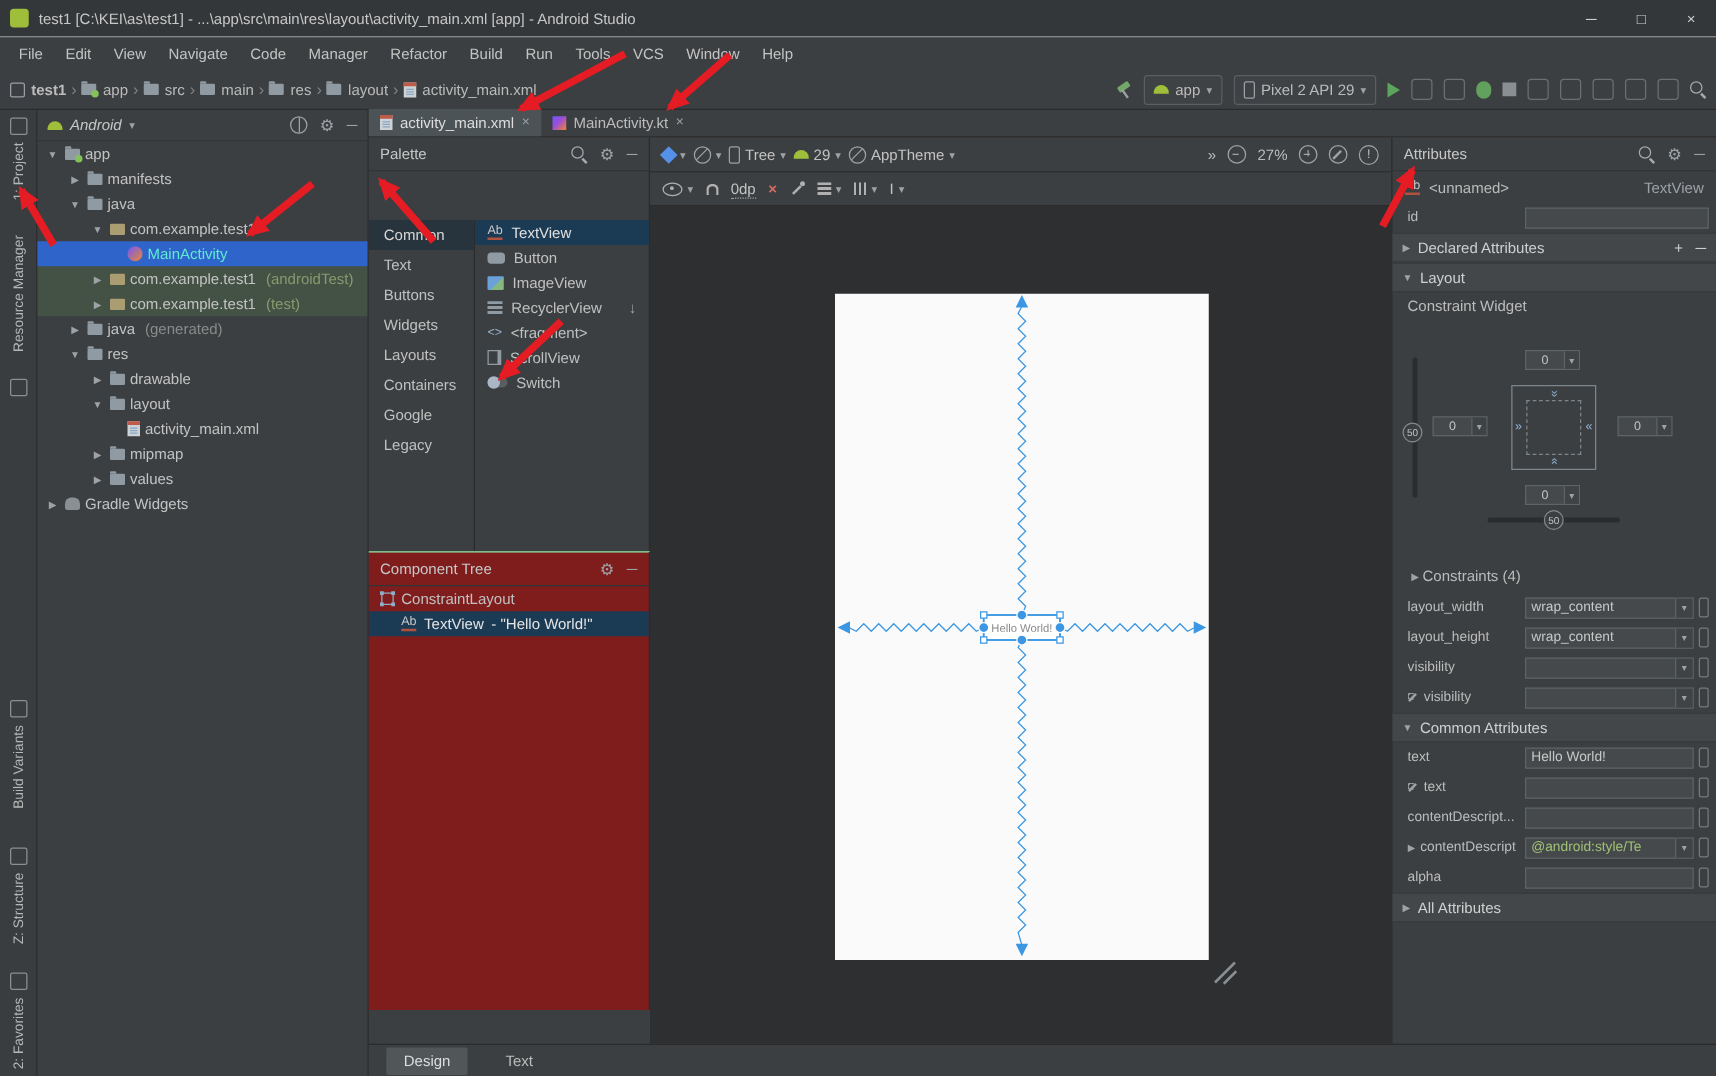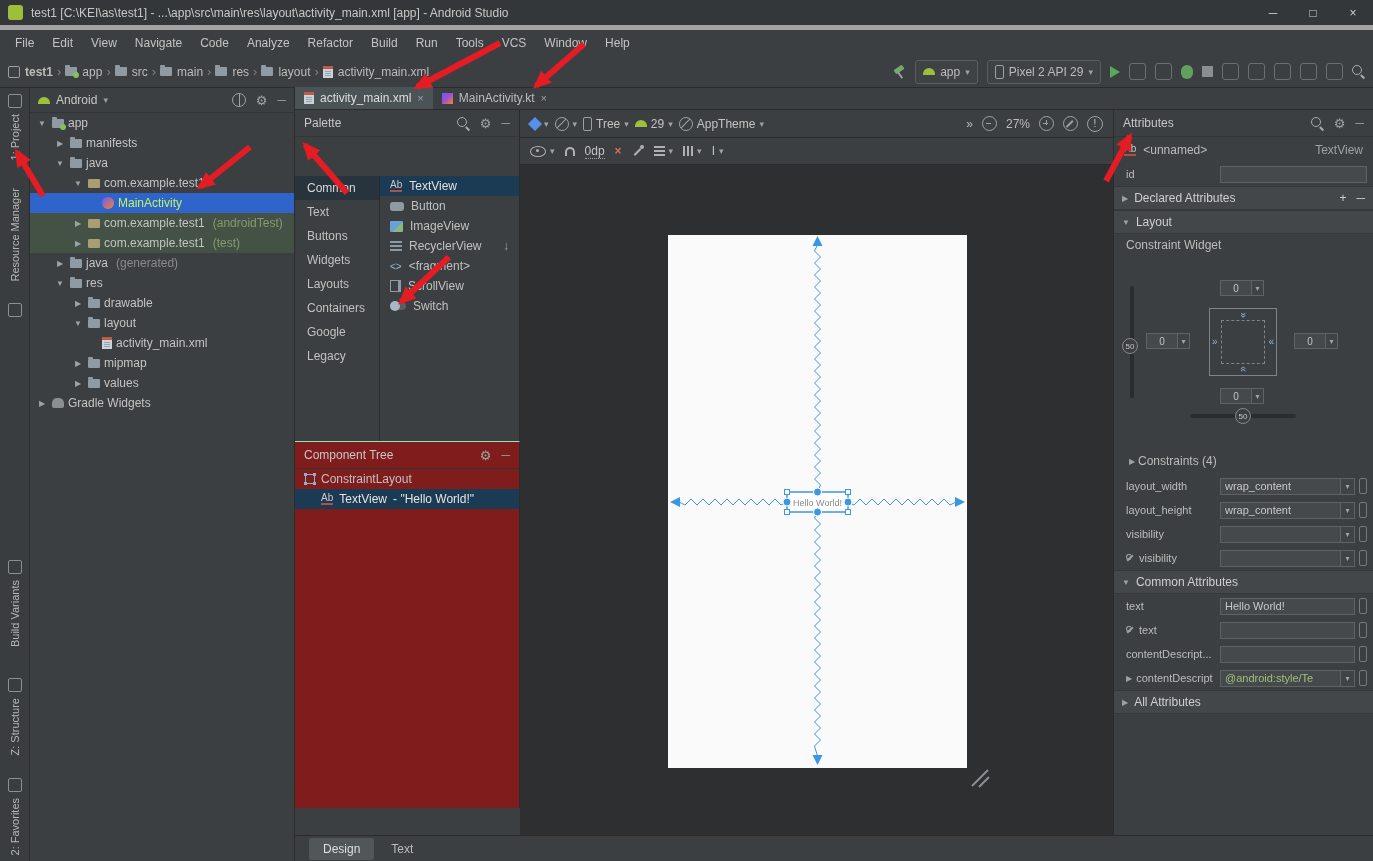--- a/index.html
+++ b/index.html
@@ -1,20 +1,20 @@
 <!DOCTYPE html>
 <html><head>
 <meta charset="utf-8">
 <style>
   html,body{margin:0;padding:0;background:#222;}
   body{font-family:"Liberation Sans",sans-serif;font-size:12px;color:#bbbbbb;}
   #app{position:relative;width:1373px;height:861px;background:#3c3f41;overflow:hidden;}
   .abs{position:absolute;}
   
-  .titlebar{left:0;top:0;width:1373px;height:30px;background:#343739;border-bottom:5px solid #a3a3a3;display:flex;align-items:center;padding-left:8px;box-sizing:border-box;}
+  .titlebar{left:0;top:0;width:1373px;height:30px;background:#343739;border-bottom:1px solid #a3a3a3;display:flex;align-items:center;padding-left:8px;box-sizing:border-box;}
   .ticon{width:15px;height:15px;border-radius:3px;background:#9fbf3a;margin-right:8px;flex:none;}
   .ttext{color:#c7c7c7;font-size:12px;white-space:nowrap;}
   .winbtns{margin-left:auto;display:flex;height:30px;}
   .winbtn{width:40px;text-align:center;line-height:30px;color:#cfcfcf;font-size:12px;}
   
   .menubar{left:0;top:30px;width:1373px;height:26px;background:#3c3f41;display:flex;align-items:center;padding-left:6px;box-sizing:border-box;}
   .mitem{padding:3px 9px;color:#c3c3c3;}
   
   .toolbar{left:0;top:56px;width:1373px;height:32px;background:#3c3f41;border-bottom:1px solid #2b2b2b;display:flex;align-items:center;padding:0 8px;box-sizing:border-box;}
   .crumb{display:flex;align-items:center;gap:5px;white-space:nowrap;}
@@ -43,31 +43,31 @@
   .gear{color:#9da2a6;font-size:13px;line-height:13px;}
   .mini{color:#9da2a6;font-size:12px;}
   
   .strip{left:0;top:88px;width:30px;height:773px;background:#3a3d3f;border-right:1px solid #2b2b2b;box-sizing:border-box;}
   .vslot{position:absolute;left:0;width:30px;display:flex;flex-direction:column;align-items:center;gap:6px;}
   .vico{width:12px;height:12px;border:1px solid #8a8f93;border-radius:2px;}
   .vlabel{writing-mode:vertical-rl;transform:rotate(180deg);color:#b6b6b6;font-size:11px;white-space:nowrap;}
   
   .project{left:30px;top:88px;width:265px;height:773px;background:#3c3f41;border-right:1px solid #2b2b2b;box-sizing:border-box;}
   .phead{height:24px;display:flex;align-items:center;gap:6px;padding:0 8px;border-bottom:1px solid #323537;}
-  .phead .title{color:#c7c7c7;}
+  .phead .title{color:#c7c7c7;font-style:italic;}
   .hspacer{margin-left:auto;display:flex;align-items:center;gap:10px;}
   .globe{width:12px;height:12px;border:1px solid #9da2a6;border-radius:50%;position:relative;}
   .globe:before{content:"";position:absolute;left:50%;top:0;width:1px;height:100%;background:#9da2a6;}
   .trow{height:20px;display:flex;align-items:center;gap:4px;white-space:nowrap;overflow:hidden;}
   .chev{width:12px;flex:none;text-align:center;color:#9da2a6;font-size:8px;}
   .tlabel{color:#c3c3c3;}
   .suffix.g{color:#859b6d;margin-left:4px;}
   .suffix.gy{color:#8a8a8a;margin-left:4px;}
   .trow.sel{background:#2f65ca;}
-  .trow.sel .tlabel{color:#bef264;}
+  .trow.sel .tlabel{color:#5eead4;}
   .trow.tint{background:rgba(98,150,85,0.22);}
   .kclass{width:12px;height:12px;border-radius:50%;background:linear-gradient(135deg,#6b57ff,#f1862c);flex:none;}
   .gradle{width:12px;height:10px;background:#8a8f93;border-radius:5px 5px 2px 2px;flex:none;}
   
   .tabbar{left:295px;top:88px;width:1078px;height:22px;background:#3c3f41;border-bottom:1px solid #2b2b2b;display:flex;align-items:flex-end;box-sizing:border-box;}
   .tab{height:22px;display:flex;align-items:center;gap:6px;padding:0 9px;color:#bcbcbc;}
   .tab.sel{background:#4c5356;color:#dedede;}
   .tclose{color:#9da2a6;font-size:11px;}
   .kico{width:11px;height:11px;background:linear-gradient(135deg,#6b57ff 0%,#9d4fd4 45%,#f1862c 100%);flex:none;}
   
@@ -146,21 +146,21 @@
   .anch.t{left:50%;top:1px;transform:translateX(-50%) rotate(90deg);}
   .anch.b{left:50%;bottom:1px;transform:translateX(-50%) rotate(90deg);}
   .mdd{position:absolute;width:44px;height:16px;background:#45494b;border:1px solid #5e6366;display:flex;align-items:center;box-sizing:border-box;}
   .mdd .mval{flex:1;text-align:center;font-size:10px;color:#c3c3c3;}
   .mdd .fdda{width:11px;}
   .wrench{width:9px;height:9px;position:relative;flex:none;}
   .wrench:before{content:"";position:absolute;left:3px;top:0;width:2px;height:8px;background:#9da2a6;transform:rotate(45deg);}
   .wrench:after{content:"";position:absolute;left:0;top:0;width:4px;height:4px;border:1.5px solid #9da2a6;border-radius:50%;border-right-color:transparent;}
   .tchev{color:#9da2a6;font-size:8px;}
   
-  .bottomtabs{left:295px;top:835px;width:1078px;height:26px;background:#3c3f41;border-top:1px solid #2b2b2b;display:flex;align-items:center;padding-left:14px;gap:3px;box-sizing:border-box;}
+  .bottomtabs{left:295px;top:835px;width:1078px;height:26px;background:#3c3f41;border-top:1px solid #2b2b2b;display:flex;align-items:center;padding-left:14px;gap:16px;box-sizing:border-box;}
   .btab{padding:4px 14px;color:#bcbcbc;}
   .btab.sel{background:#515658;color:#dedede;border-radius:2px;}
   
   #overlay{position:absolute;left:0;top:0;width:1373px;height:861px;pointer-events:none;z-index:60;}
   #dsvg{position:absolute;left:0;top:55px;width:593px;height:670px;}
 </style>
 </head>
 <body>
 
 <div id="app">
@@ -174,21 +174,21 @@
       <span class="winbtn">×</span>
     </div>
   </div>
 
   <div class="abs menubar">
     <span class="mitem">File</span>
     <span class="mitem">Edit</span>
     <span class="mitem">View</span>
     <span class="mitem">Navigate</span>
     <span class="mitem">Code</span>
-    <span class="mitem">Analyze</span>
+    <span class="mitem">Manager</span>
     <span class="mitem">Refactor</span>
     <span class="mitem">Build</span>
     <span class="mitem">Run</span>
     <span class="mitem">Tools</span>
     <span class="mitem">VCS</span>
     <span class="mitem">Window</span>
     <span class="mitem">Help</span>
   </div>
 
   <div class="abs toolbar">
@@ -674,20 +674,27 @@
       <span class="plabel">
           <span class="tchev">▶</span>
           <span>contentDescript</span>
         </span>
       <div class="pfield">
           <span class="fval res">@android:style/Te</span>
           <span class="fdda">▾</span>
         </div>
       <span class="flag"></span>
     </div>
+    <div class="prow">
+      <span class="plabel">alpha</span>
+      <div class="pfield">
+          <span class="fval"></span>
+        </div>
+      <span class="flag"></span>
+    </div>
     <div class="sect">
       <span class="chev tchev">▶</span>
       <span class="seclbl">All Attributes</span>
     </div>
   </div>
 
   <div class="abs bottomtabs">
     <span class="btab sel">Design</span>
     <span class="btab">Text</span>
   </div>

